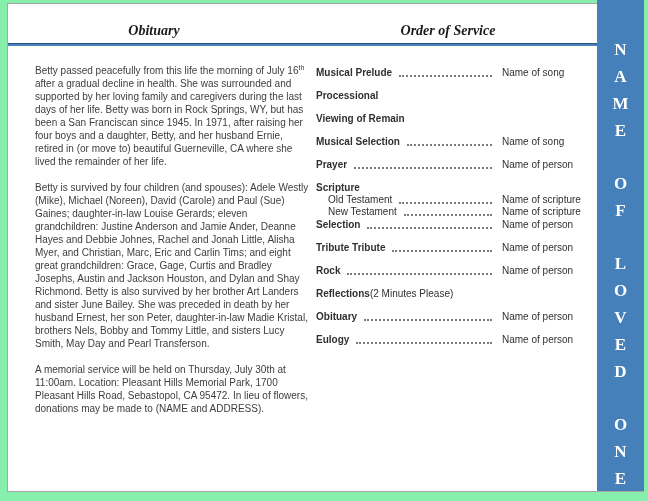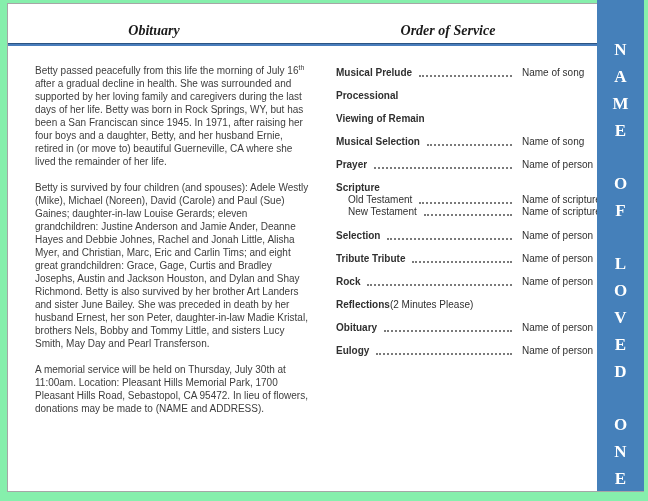--- a/index.html
+++ b/index.html
@@ -26,27 +26,27 @@
   }
   
   .obituary-text {
     position:absolute; left:35px; top:64px; width:274px;
     font-size:10px; line-height:13px; color:#3d3d3d;
   }
   .obituary-text p { margin-bottom:13px; }
   .obituary-text sup { font-size:7px; vertical-align:super; line-height:0; }
   
   .order-list {
-    position:absolute; left:336px; top:66px; width:268px;
+    position:absolute; left:316px; top:66px; width:268px;
     font-size:10px; line-height:13px; color:#303030;
   }
   .row { display:flex; align-items:flex-end; margin-bottom:10px; }
   .row.tight { margin-bottom:0; }
   .row.child { margin-bottom:0; line-height:12px; padding-left:12px; }
-  .row.child.last { margin-bottom:11px; }
+  .row.child.last { }
   .lbl { font-weight:bold; white-space:nowrap; }
   .row.child .lbl { font-weight:normal; }
   .suffix { font-weight:normal; white-space:nowrap; }
   .leader {
     flex:1 1 auto; border-bottom:2px dotted #7a7a7a;
     margin:0 10px 2px 7px; min-width:10px;
   }
   .val { flex:0 0 82px; white-space:nowrap; font-weight:normal; text-align:left; }
   
   .name-banner {

